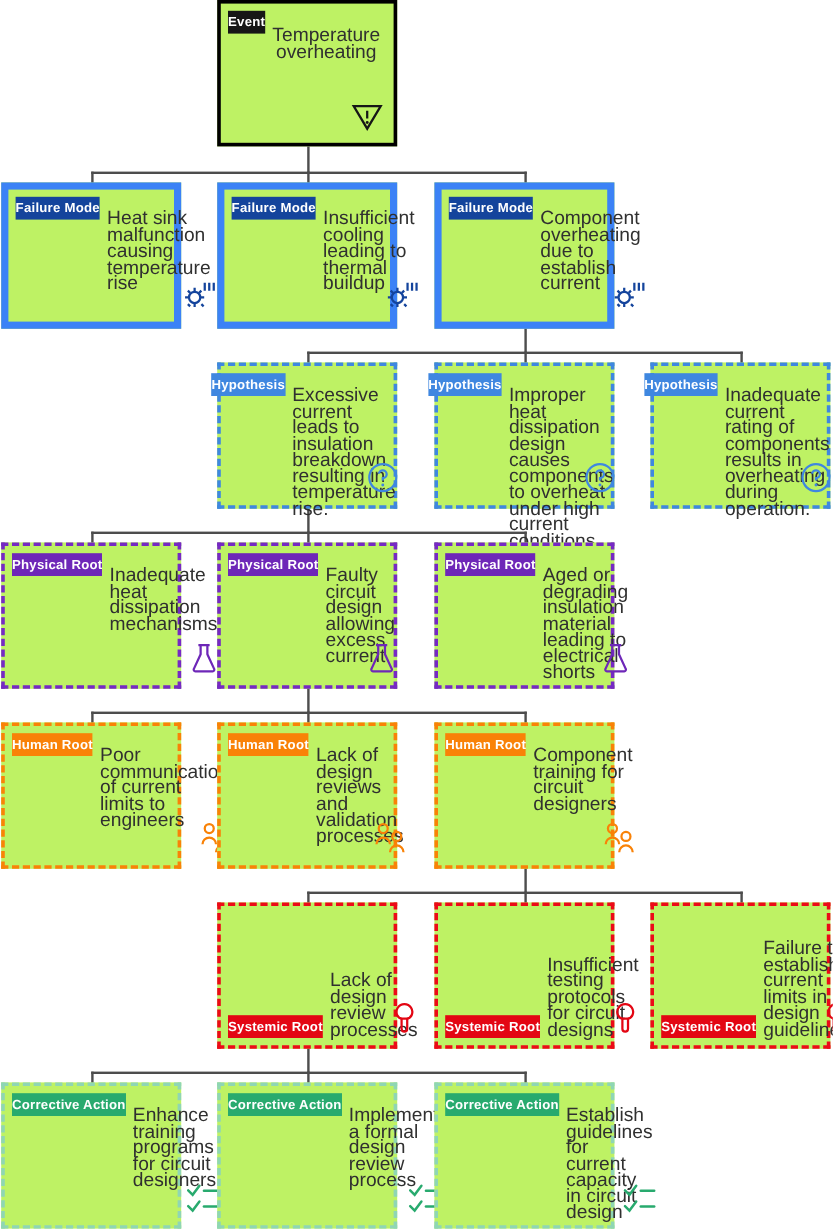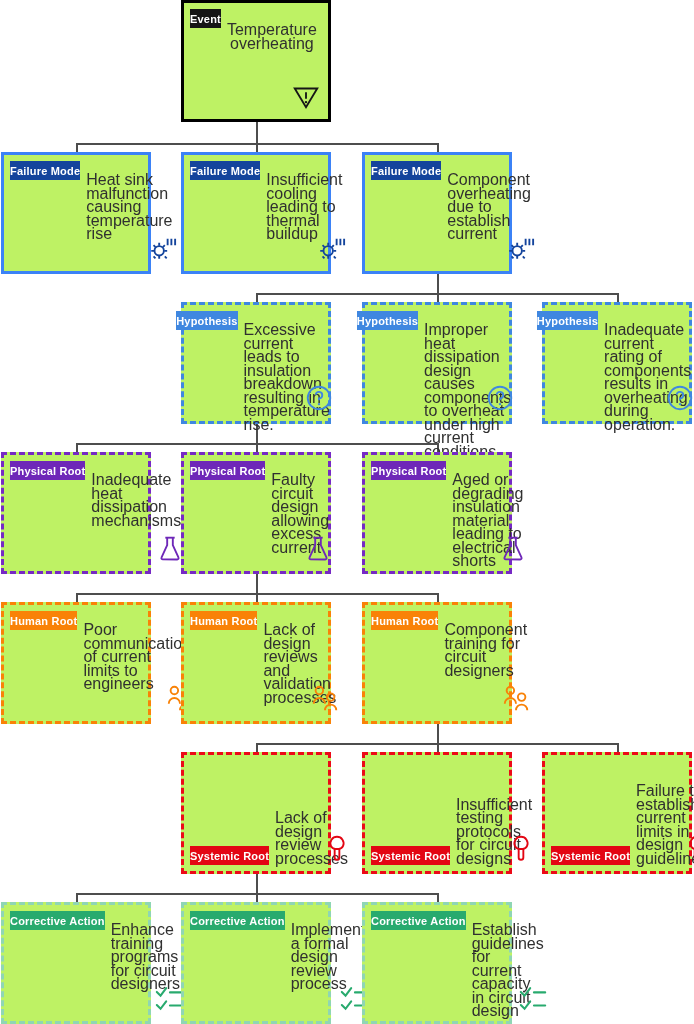--- a/index.html
+++ b/index.html
@@ -48,21 +48,21 @@
     width: 30px; height: 30px;
   }
   .node .ico svg { width: 100%; height: 100%; display: block; }
 
   
   .t-event        { border: 3px solid #000000; }
   .t-event .hdr   { background: #161616; }
   .t-event .body  { padding-top: 14px; }
   .t-event .txt   { text-align: center; }
 
-  .t-failure      { border: 3px solid #3b82f6; }
+  .t-failure      { border: 6px solid #3b82f6; }
   .t-failure .hdr { background: #14449c; }
 
   .t-hypothesis       { border: 3px dashed #3f87e0; justify-content: center; }
   .t-hypothesis .hdr  { background: #3f87e0; }
 
   .t-physical         { border: 3px dashed #7629c4; }
   .t-physical .hdr    { background: #6e27b8; }
 
   .t-human            { border: 3px dashed #f98207; }
   .t-human .hdr       { background: #f98207; }

